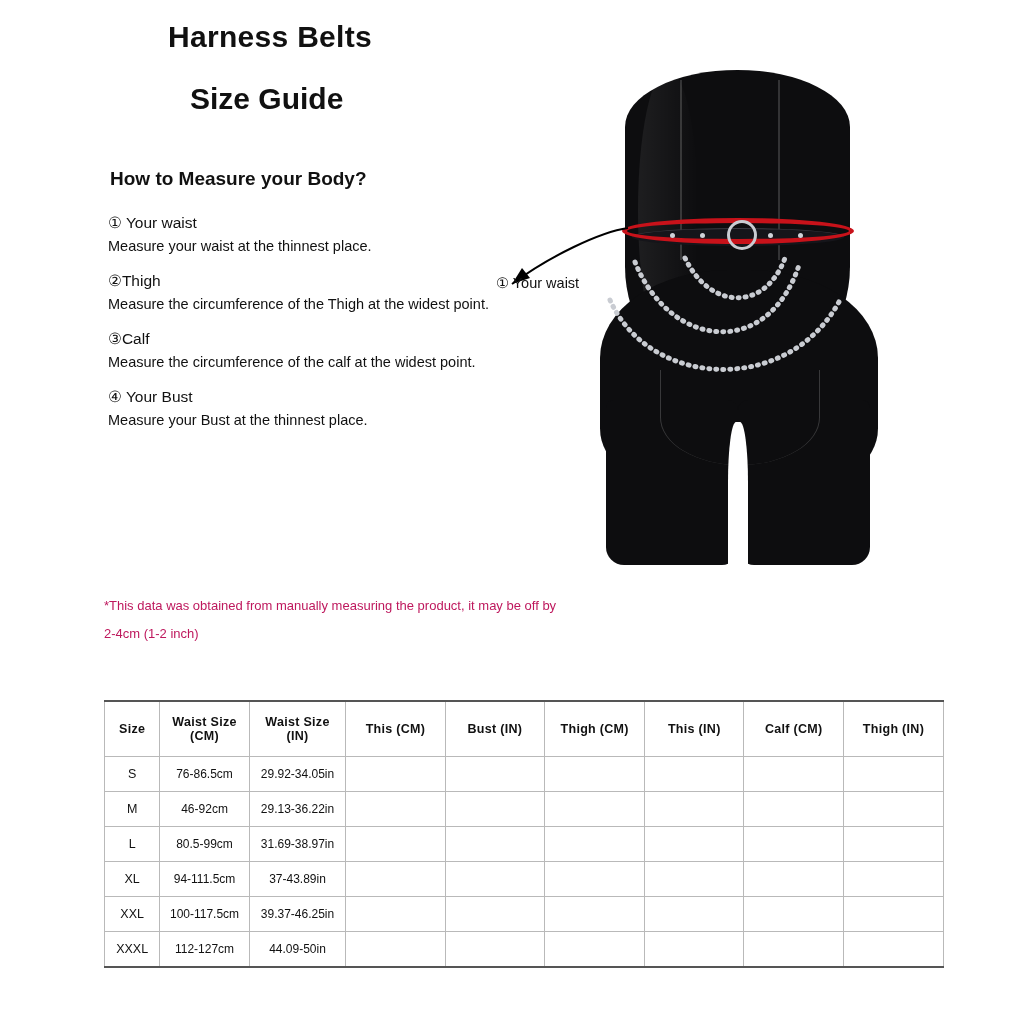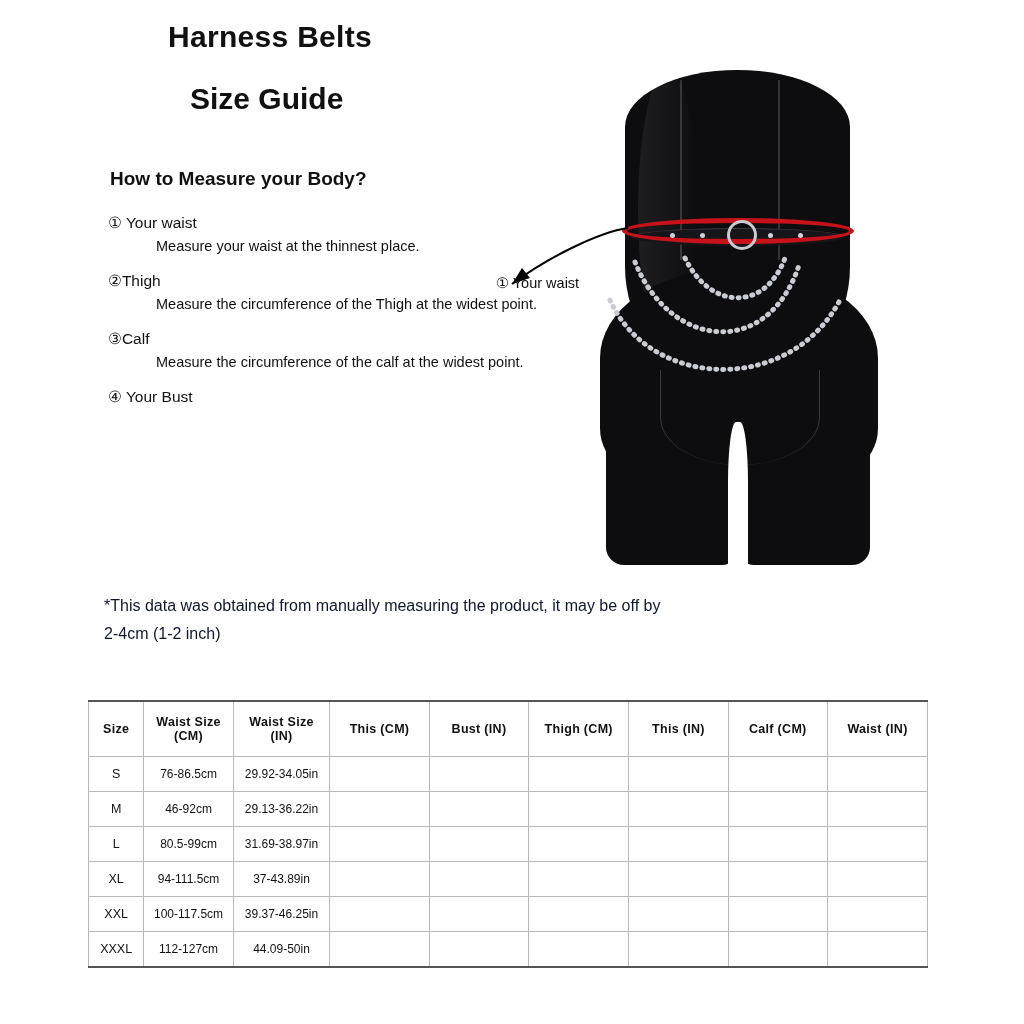--- a/index.html
+++ b/index.html
@@ -52,30 +52,30 @@
   .m-step {
     font-size: 15.5px;
     margin-bottom: 6px;
     white-space: nowrap;
   }
   .m-desc {
     font-size: 14.5px;
     margin-bottom: 16px;
     white-space: nowrap;
   }
-  .m-gap-a { margin-bottom: 18px; margin-left: 48px; }
+  .m-gap-a { margin-bottom: 18px; }
 
   
   .note {
     position: absolute;
     left: 104px;
     top: 592px;
     width: 680px;
-    color: #0f172a;
-    font-size: 16px;
+    color: #be185d;
+    font-size: 13px;
     line-height: 28px;
   }
 
   
   .photo {
     position: absolute;
     left: 560px;
     top: 70px;
     width: 400px;
     height: 500px;
@@ -199,21 +199,21 @@
     position: absolute;
     left: -70px;
     top: 140px;
     width: 150px;
     height: 90px;
   }
 
   
   .size-table {
     position: absolute;
-    left: 88px;
+    left: 104px;
     top: 700px;
     width: 840px;
     border-collapse: collapse;
     font-size: 12px;
   }
   .size-table th, .size-table td {
     border: 1px solid #b9b9b9;
     text-align: center;
     color: #111;
   }
@@ -253,20 +253,21 @@
   <div class="m-step">① Your waist</div>
   <div class="m-desc m-gap-a">Measure your waist at the thinnest place.</div>
 
   <div class="m-step">②Thigh</div>
   <div class="m-desc m-gap-a">Measure the circumference of the Thigh at the widest point.</div>
 
   <div class="m-step">③Calf</div>
   <div class="m-desc m-gap-a">Measure the circumference of the calf at the widest point.</div>
 
   <div class="m-step">④ Your  Bust</div>
+  <div class="m-desc">Measure your Bust at the thinnest place.</div>
 </div>
 
 <div class="photo">
   <div class="torso"></div>
   <div class="torso-shade"></div>
   <div class="hips"></div>
   <div class="leg-l"></div>
   <div class="leg-r"></div>
   <div class="crotch"></div>
 
@@ -314,21 +315,21 @@
       </th>
       <th class="col-win">
         <div>Waist Size</div>
         <div>(IN)</div>
       </th>
       <th class="col-rest">This (CM)</th>
       <th class="col-rest">Bust (IN)</th>
       <th class="col-rest">Thigh (CM)</th>
       <th class="col-rest">This (IN)</th>
       <th class="col-rest">Calf (CM)</th>
-      <th class="col-rest">Waist (IN)</th>
+      <th class="col-rest">Thigh (IN)</th>
     </tr>
   </thead>
   <tbody>
     <tr>
       <td>S</td>
       <td>76-86.5cm</td>
       <td>29.92-34.05in</td>
       <td></td>
       <td></td>
       <td></td>

